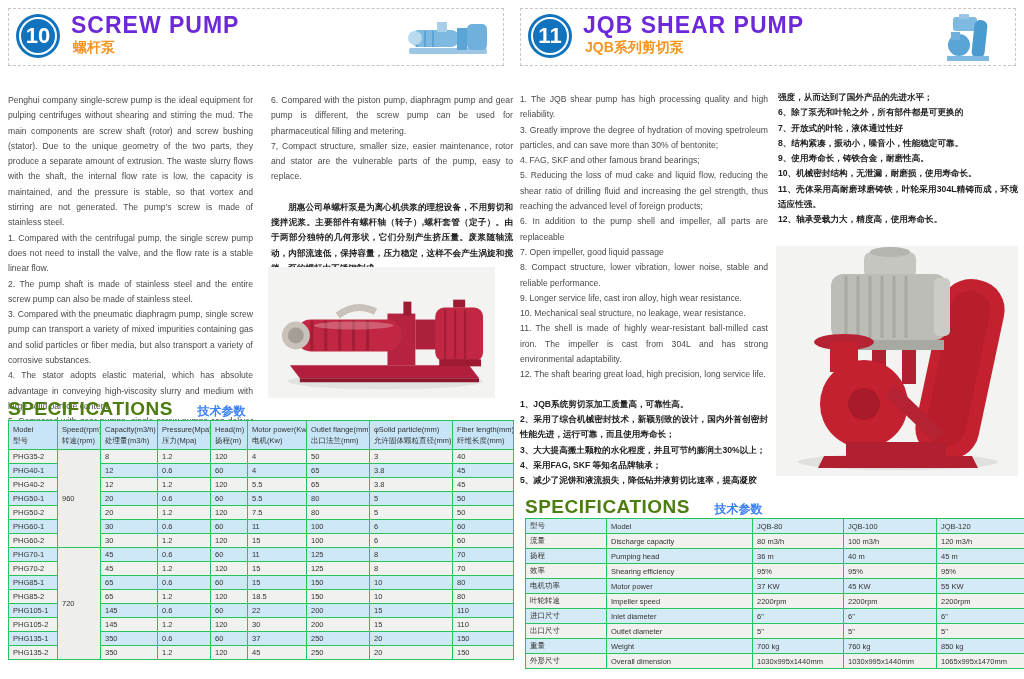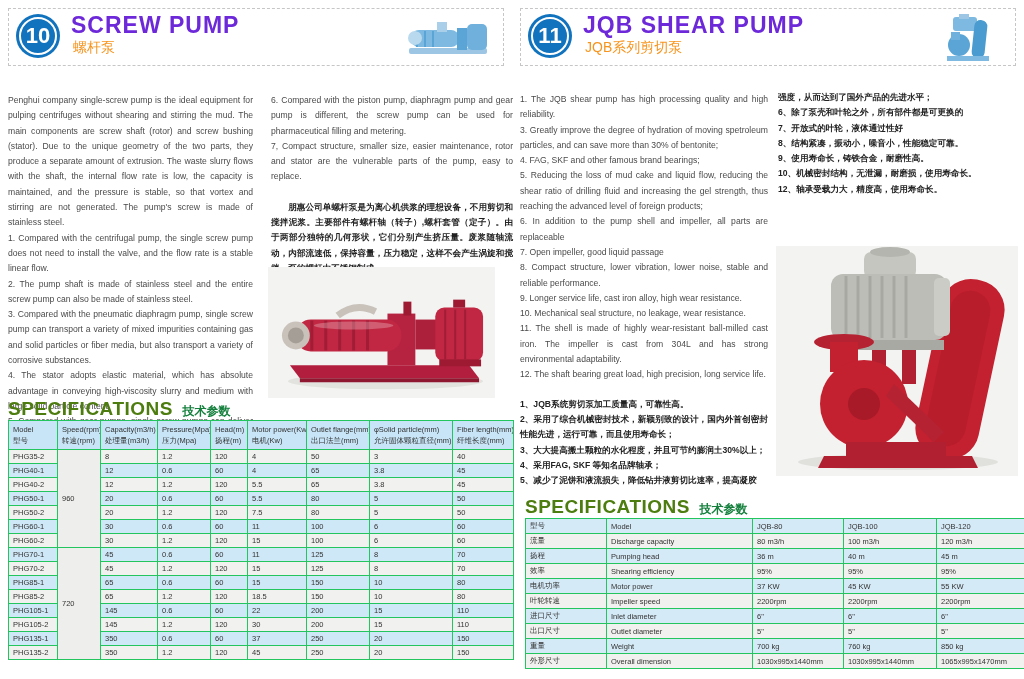--- a/index.html
+++ b/index.html
@@ -4,34 +4,34 @@
 <style>
   html,body{margin:0;padding:0;background:#fff;}
   #page{position:relative;width:1024px;height:679px;background:#fff;overflow:hidden;
         font-family:"Liberation Sans","DejaVu Sans",sans-serif;color:#4a4a4a;}
   
   .hdr{position:absolute;top:8px;height:56px;width:494px;border:1px dashed #c6c6c6;background:#fff;}
   .badge{position:absolute;left:7px;top:5px;width:44px;height:44px;border-radius:50%;
          background:#1173bd;color:#fff;font-weight:bold;font-size:22px;display:flex;
          align-items:center;justify-content:center;outline:2px solid #fff;outline-offset:-5px;}
   .hdr-title{position:absolute;left:62px;top:3px;font-size:23px;font-weight:bold;color:#6d28d9;letter-spacing:1px;}
-  .hdr-sub{position:absolute;left:64px;top:30px;font-size:14px;font-weight:normal;color:#f7941d;}
+  .hdr-sub{position:absolute;left:64px;top:30px;font-size:14px;font-weight:bold;color:#f7941d;}
   .hdr-icon{position:absolute;top:5px;}
   
   .col{position:absolute;font-size:8.6px;line-height:15.3px;text-align:justify;color:#4a4a4a;}
   .col p{margin:0;}
   .cnpar{color:#222;font-weight:600;margin-top:15px !important;text-indent:2em;}
   .cnlist p{color:#222;font-weight:600;}
   .gap{height:14px;}
   
   .photo{position:absolute;background:#f3f3f1;display:flex;align-items:center;justify-content:center;}
   
   .spec-h{position:absolute;height:18px;}
   .spec-en{font-size:19px;font-weight:bold;color:#4d7c0f;letter-spacing:0.5px;}
-  .spec-cn{font-size:12px;font-weight:bold;color:#15803d;margin-left:5px;}
+  .spec-cn{font-size:12px;font-weight:bold;color:#3b82f6;margin-left:20px;}
   
   table{border-collapse:separate;border-spacing:1px;background:#22c55e;table-layout:fixed;}
   td,th{font-size:7.5px;padding:0 4px;text-align:left;vertical-align:middle;white-space:nowrap;overflow:hidden;}
   #left-table{position:absolute;left:8px;top:420px;width:496px;}
   #left-table th{background:#c7e5f6;font-weight:normal;color:#333;padding:3px 4px;line-height:11px;}
   #left-table td{height:13px;color:#333;}
   #left-table tbody tr:nth-child(odd) td{background:#f1f1ef;}
   #left-table tbody tr:nth-child(even) td{background:#cfe8f7;}
   #left-table td.speed-cell{background:#eeeeec !important;vertical-align:middle;}
   #right-table{position:absolute;left:525px;top:518px;width:494px;}
@@ -341,20 +341,21 @@
 
   <div class="col cnlist" style="left:778px;top:90px;width:240px;">
     <div>
 
     <p>强度，从而达到了国外产品的先进水平；</p>
         <p>6、除了泵壳和叶轮之外，所有部件都是可更换的</p>
         <p>7、开放式的叶轮，液体通过性好</p>
         <p>8、结构紧凑，振动小，噪音小，性能稳定可靠。</p>
         <p>9、使用寿命长，铸铁合金，耐磨性高。</p>
         <p>10、机械密封结构，无泄漏，耐磨损，使用寿命长。</p>
+        <p>11、壳体采用高耐磨球磨铸铁，叶轮采用304L精铸而成，环境适应性强。</p>
         <p>12、轴承受载力大，精度高，使用寿命长。</p>
       </div>
   </div>
 
   <div class="photo" style="left:776px;top:246px;width:242px;height:230px;">
     <svg width="242" height="230" viewBox="0 0 242 230">
       <ellipse cx="122" cy="216" rx="100" ry="8" fill="#e0e0dd"></ellipse>
       <rect x="152" y="32" width="64" height="182" rx="30" fill="#c32030" transform="rotate(12 184 123)"></rect>
       <rect x="162" y="44" width="40" height="158" rx="20" fill="#ad1a28" transform="rotate(12 184 123)" opacity="0.5"></rect>
       <rect x="88" y="6" width="52" height="26" rx="7" fill="#c6c6c0"></rect>

